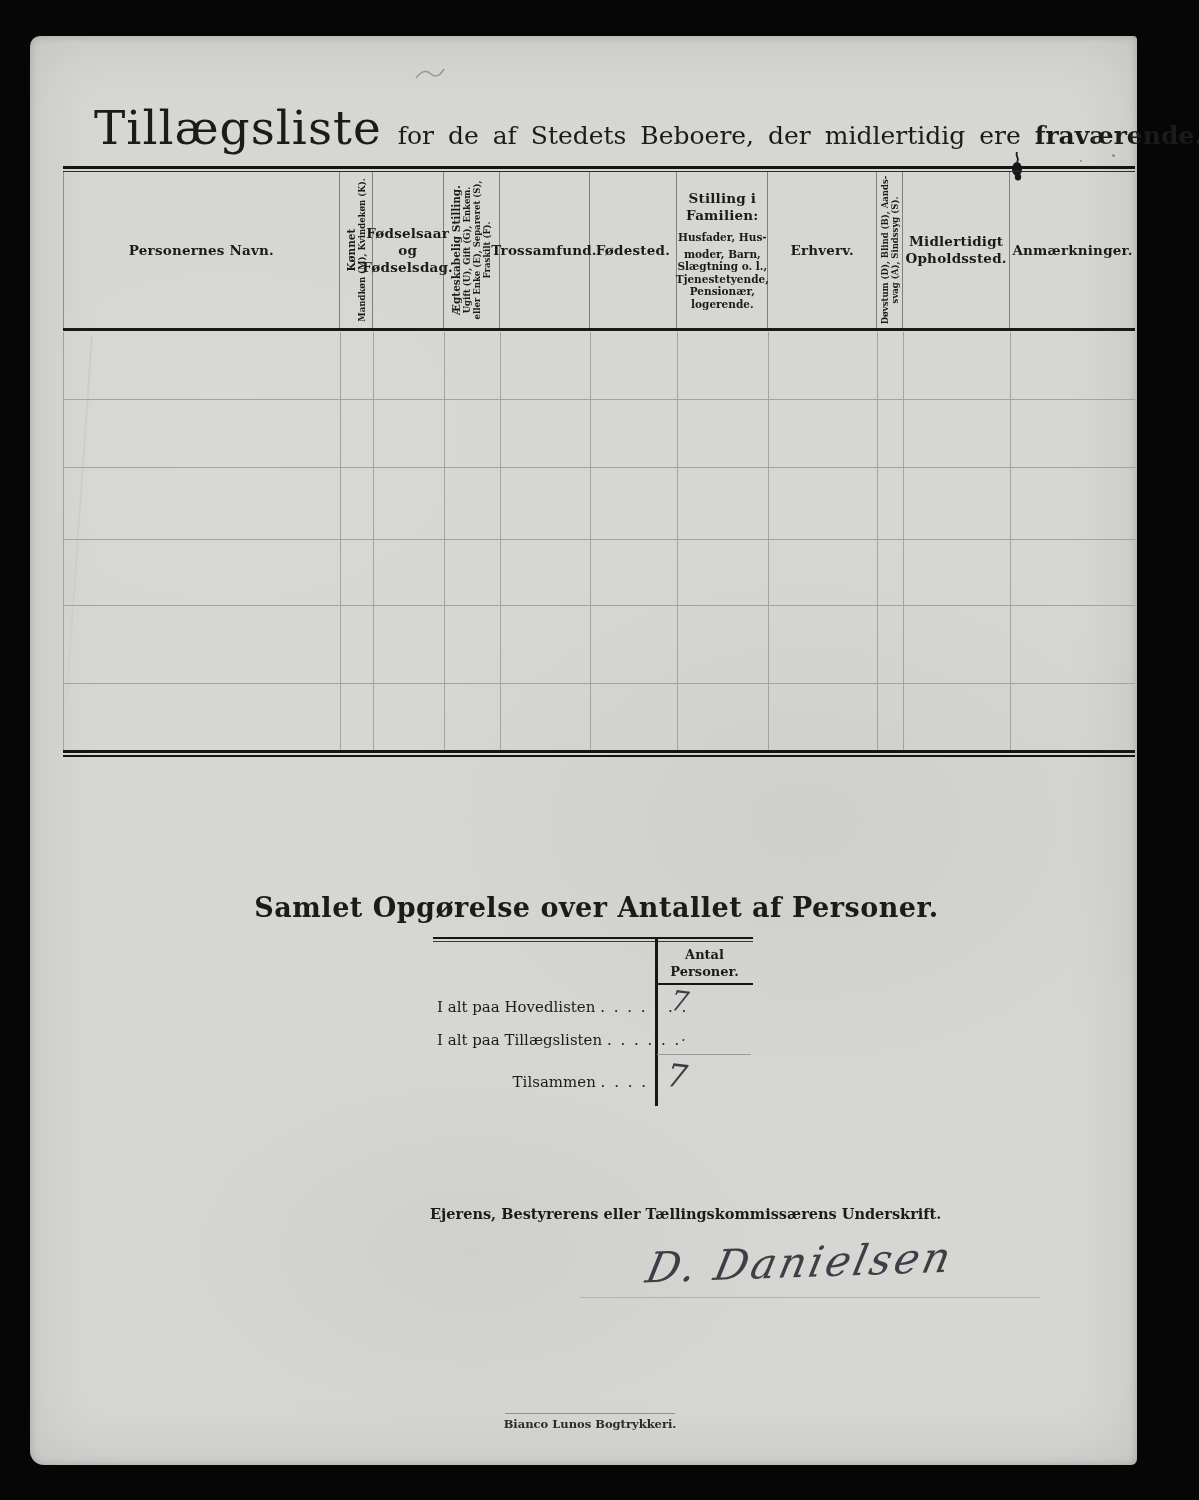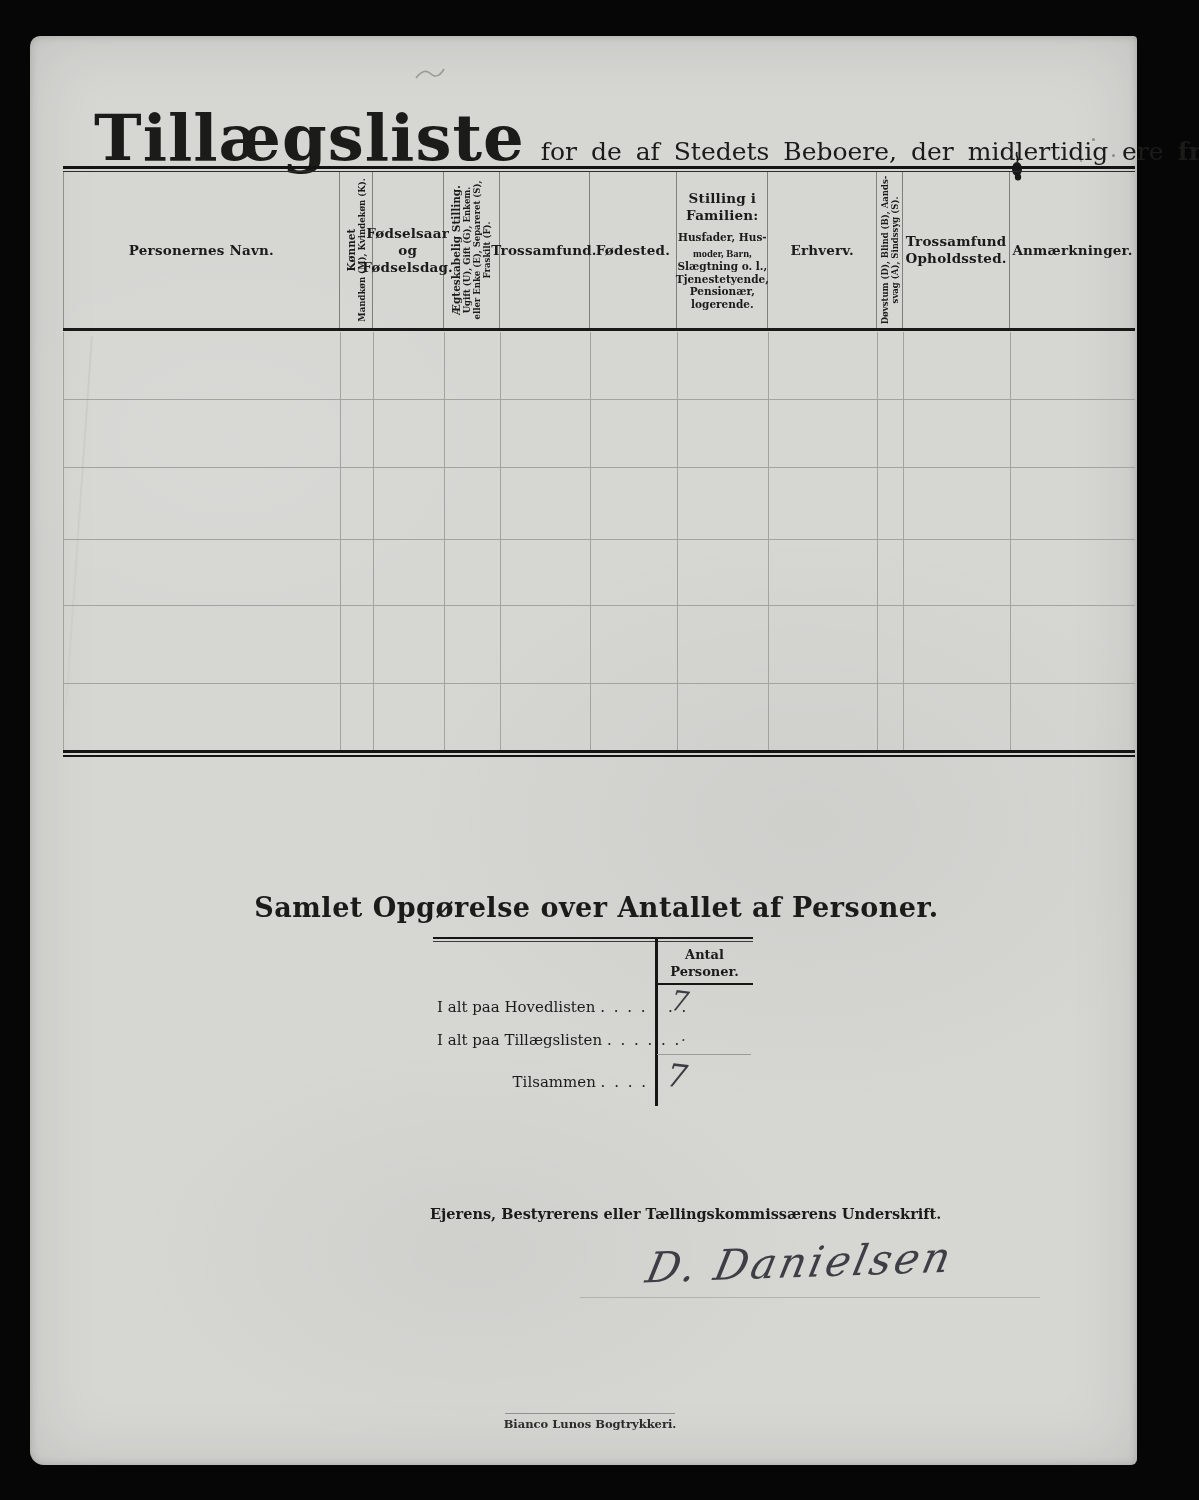--- a/index.html
+++ b/index.html
@@ -15,21 +15,21 @@
       radial-gradient(ellipse 420px 300px at 18% 28%, rgba(255,255,255,0.06), rgba(255,255,255,0) 70%),
       radial-gradient(ellipse 600px 420px at 70% 55%, rgba(0,0,0,0.035), rgba(0,0,0,0) 70%),
       radial-gradient(ellipse 500px 300px at 40% 85%, rgba(0,0,0,0.03), rgba(0,0,0,0) 70%),
       #d6d6d3;
     border-radius:10px 4px 6px 14px;
     box-shadow:inset 0 0 70px rgba(0,0,0,0.10), inset 0 0 8px rgba(0,0,0,0.18);
     color:#1b1b1a;
   }
   
   .title-row{position:absolute;left:64px;top:64px;display:flex;align-items:baseline;gap:16px;white-space:nowrap;}
-  .title-main{font-size:64px;font-weight:bold;letter-spacing:1px;}
+  .title-main{font-size:47px;font-weight:normal;letter-spacing:1px;}
   .title-rest{font-size:25px;word-spacing:6px;}
   .title-rest b{font-weight:bold;}
   
   .table{position:absolute;left:33px;top:130px;width:1072px;height:591px;}
   .tline{position:absolute;left:0;right:0;}
   .tl-top-a{top:0;height:2.5px;background:#141414;}
   .tl-top-b{top:4.5px;height:1.5px;background:#2b2b2a;}
   .thead{
     position:absolute;top:6px;left:0;right:0;height:156px;display:grid;
     grid-template-columns:25.75% 3.07% 6.63% 5.22% 8.40% 8.21% 8.48% 10.17% 2.43% 9.98% 11.66%;
@@ -142,37 +142,37 @@
       <div class="th">
         <span class="th-main">Trossamfund.</span>
       </div>
       <div class="th">
         <span class="th-main">Fødested.</span>
       </div>
       <div class="th">
         <span class="th-main">Stilling i</span>
         <span class="th-main">Familien:</span>
         <span class="th-sub">Husfader, Hus-</span>
-        <span class="th-sub" style="margin-top:4px;font-family:Liberation Serif, serif;">moder, Barn,</span>
+        <span class="th-sub" style="margin-top:4px;">moder, Barn,</span>
         <span class="th-sub" style="margin-top:0;">Slægtning o. l.,</span>
         <span class="th-sub" style="margin-top:0;">Tjenestetyende,</span>
         <span class="th-sub" style="margin-top:0;">Pensionær,</span>
         <span class="th-sub" style="margin-top:0;">logerende.</span>
       </div>
       <div class="th">
         <span class="th-main">Erhverv.</span>
       </div>
       <div class="th">
         <div class="rot">
           <div class="rot-sub">Døvstum (D), Blind (B), Aands-</div>
           <div class="rot-sub">svag (A), Sindssyg (S).</div>
         </div>
       </div>
       <div class="th">
-        <span class="th-main">Trossamfund</span>
+        <span class="th-main">Midlertidigt</span>
         <span class="th-main">Opholdssted.</span>
       </div>
       <div class="th">
         <span class="th-main">Anmærkninger.</span>
       </div>
     </div>
 
     <div class="tline tl-hb-a"></div>
 
     <div class="tbody">

